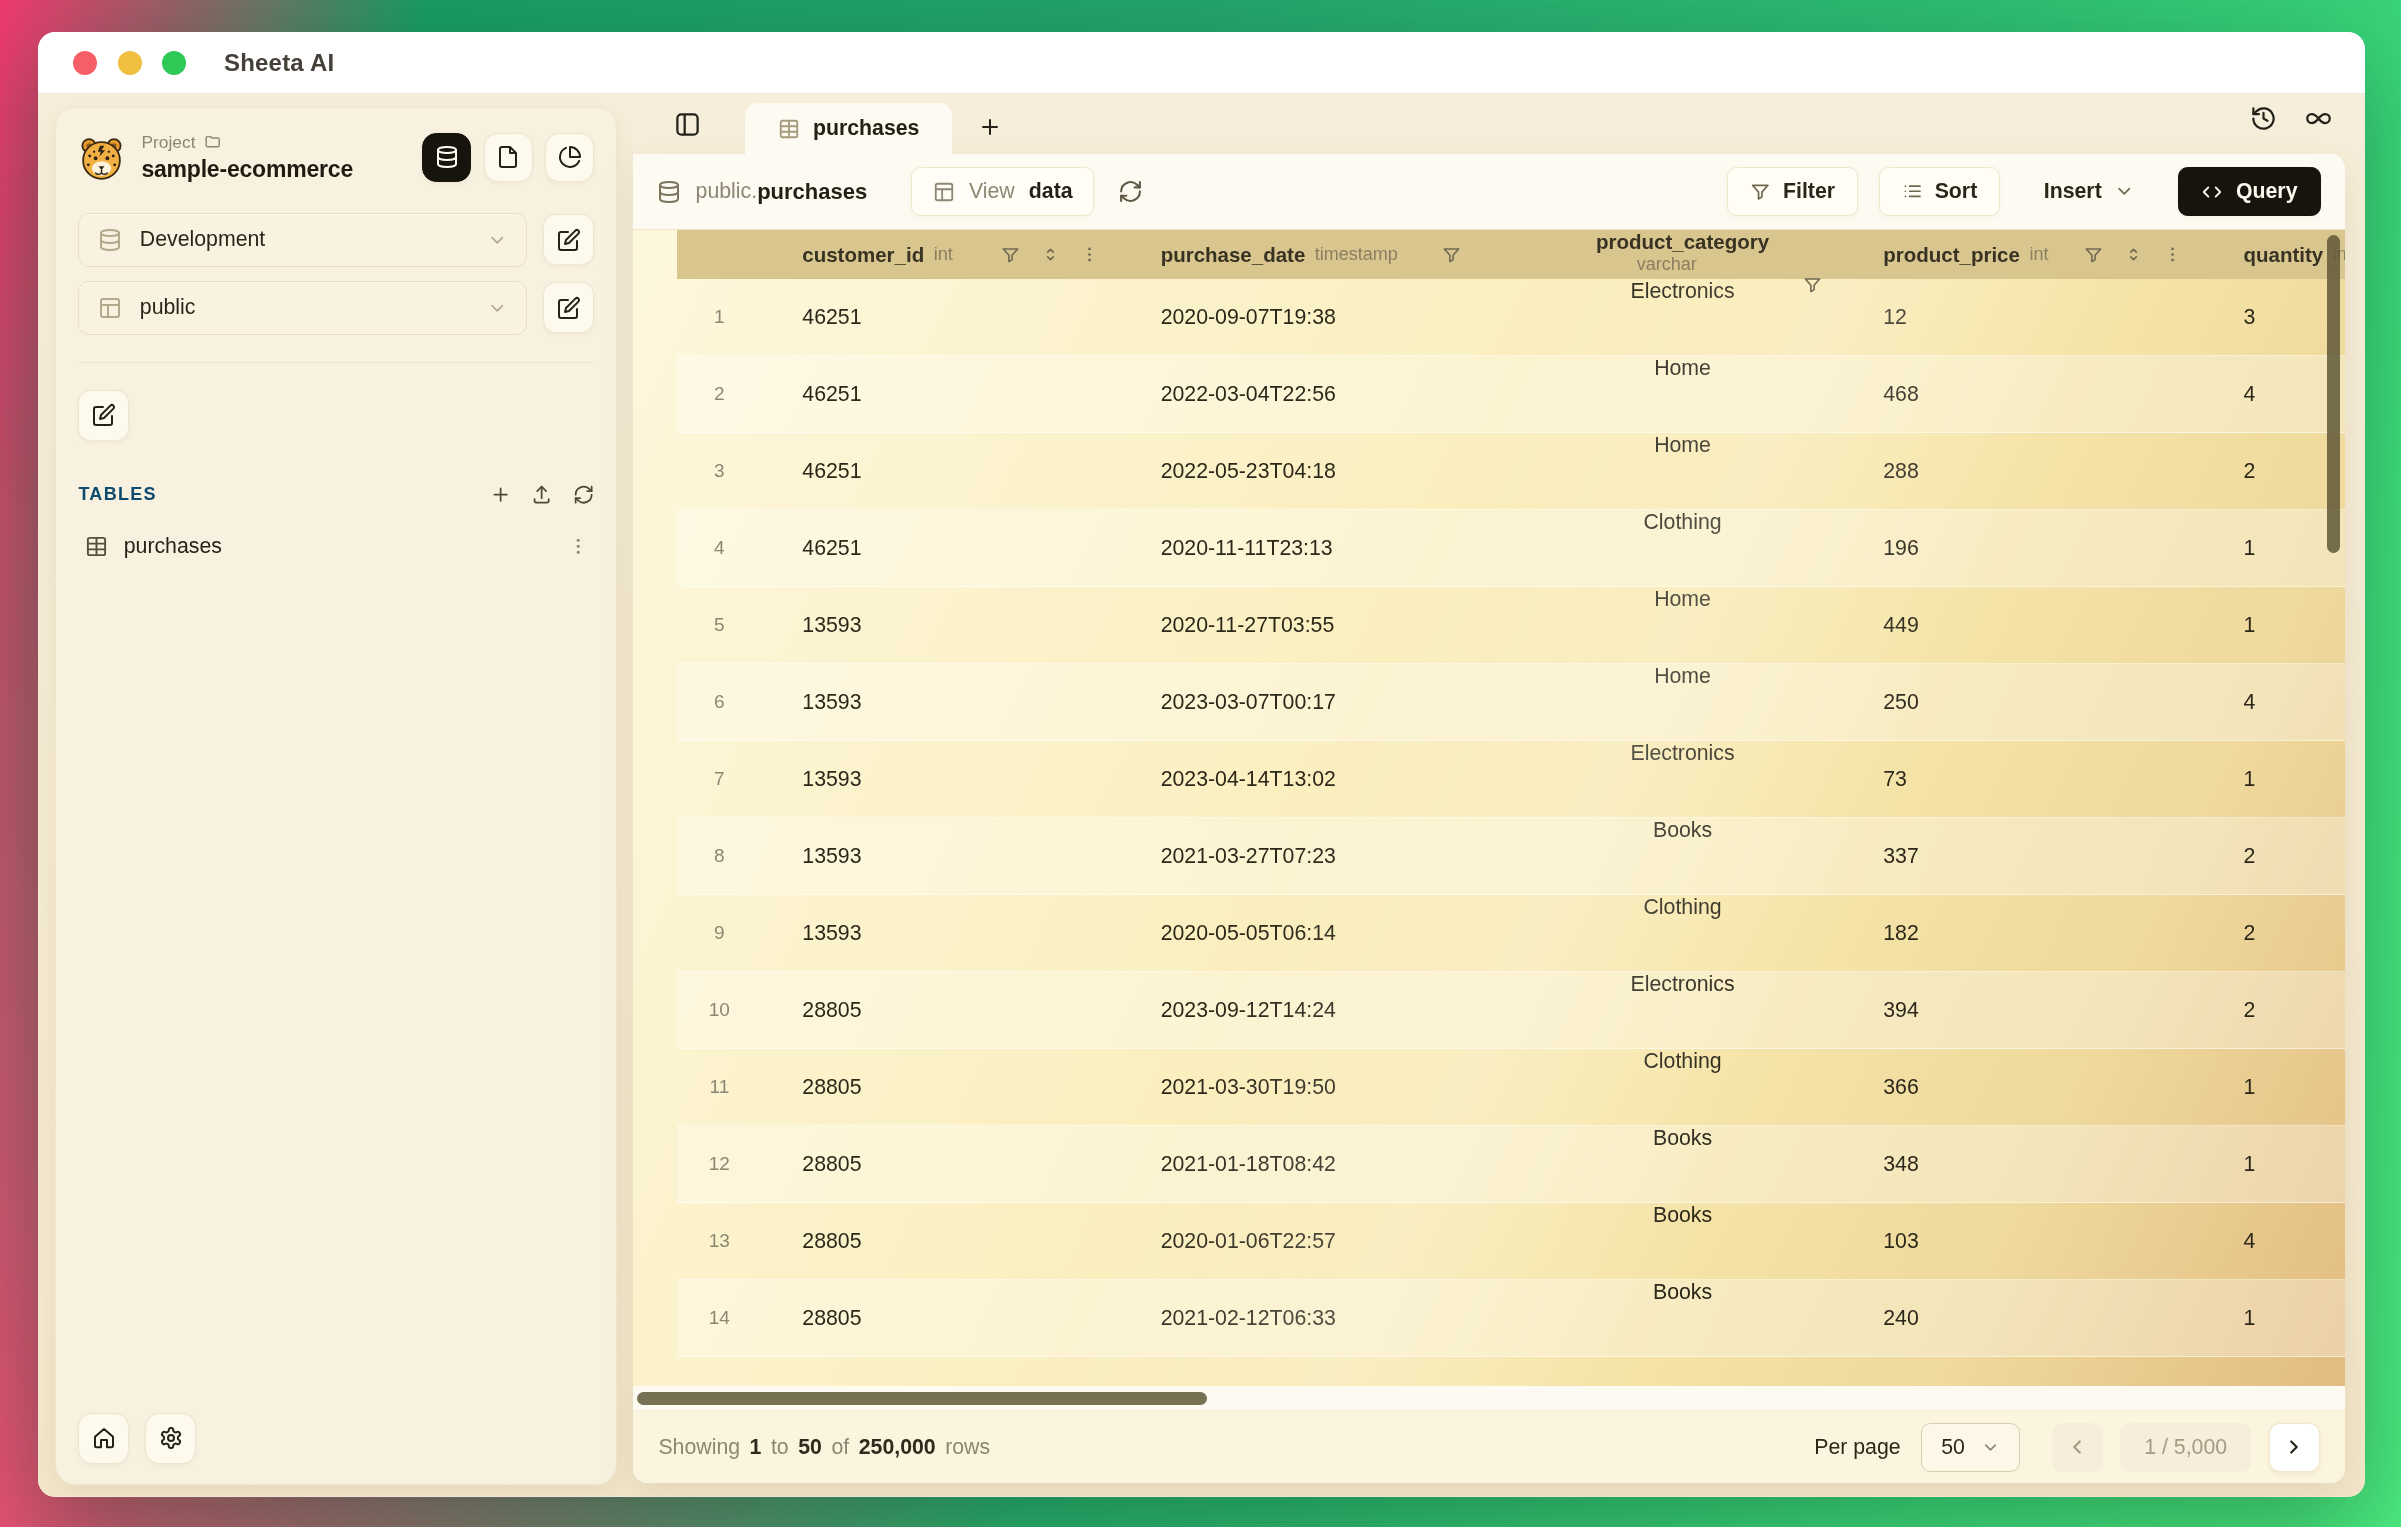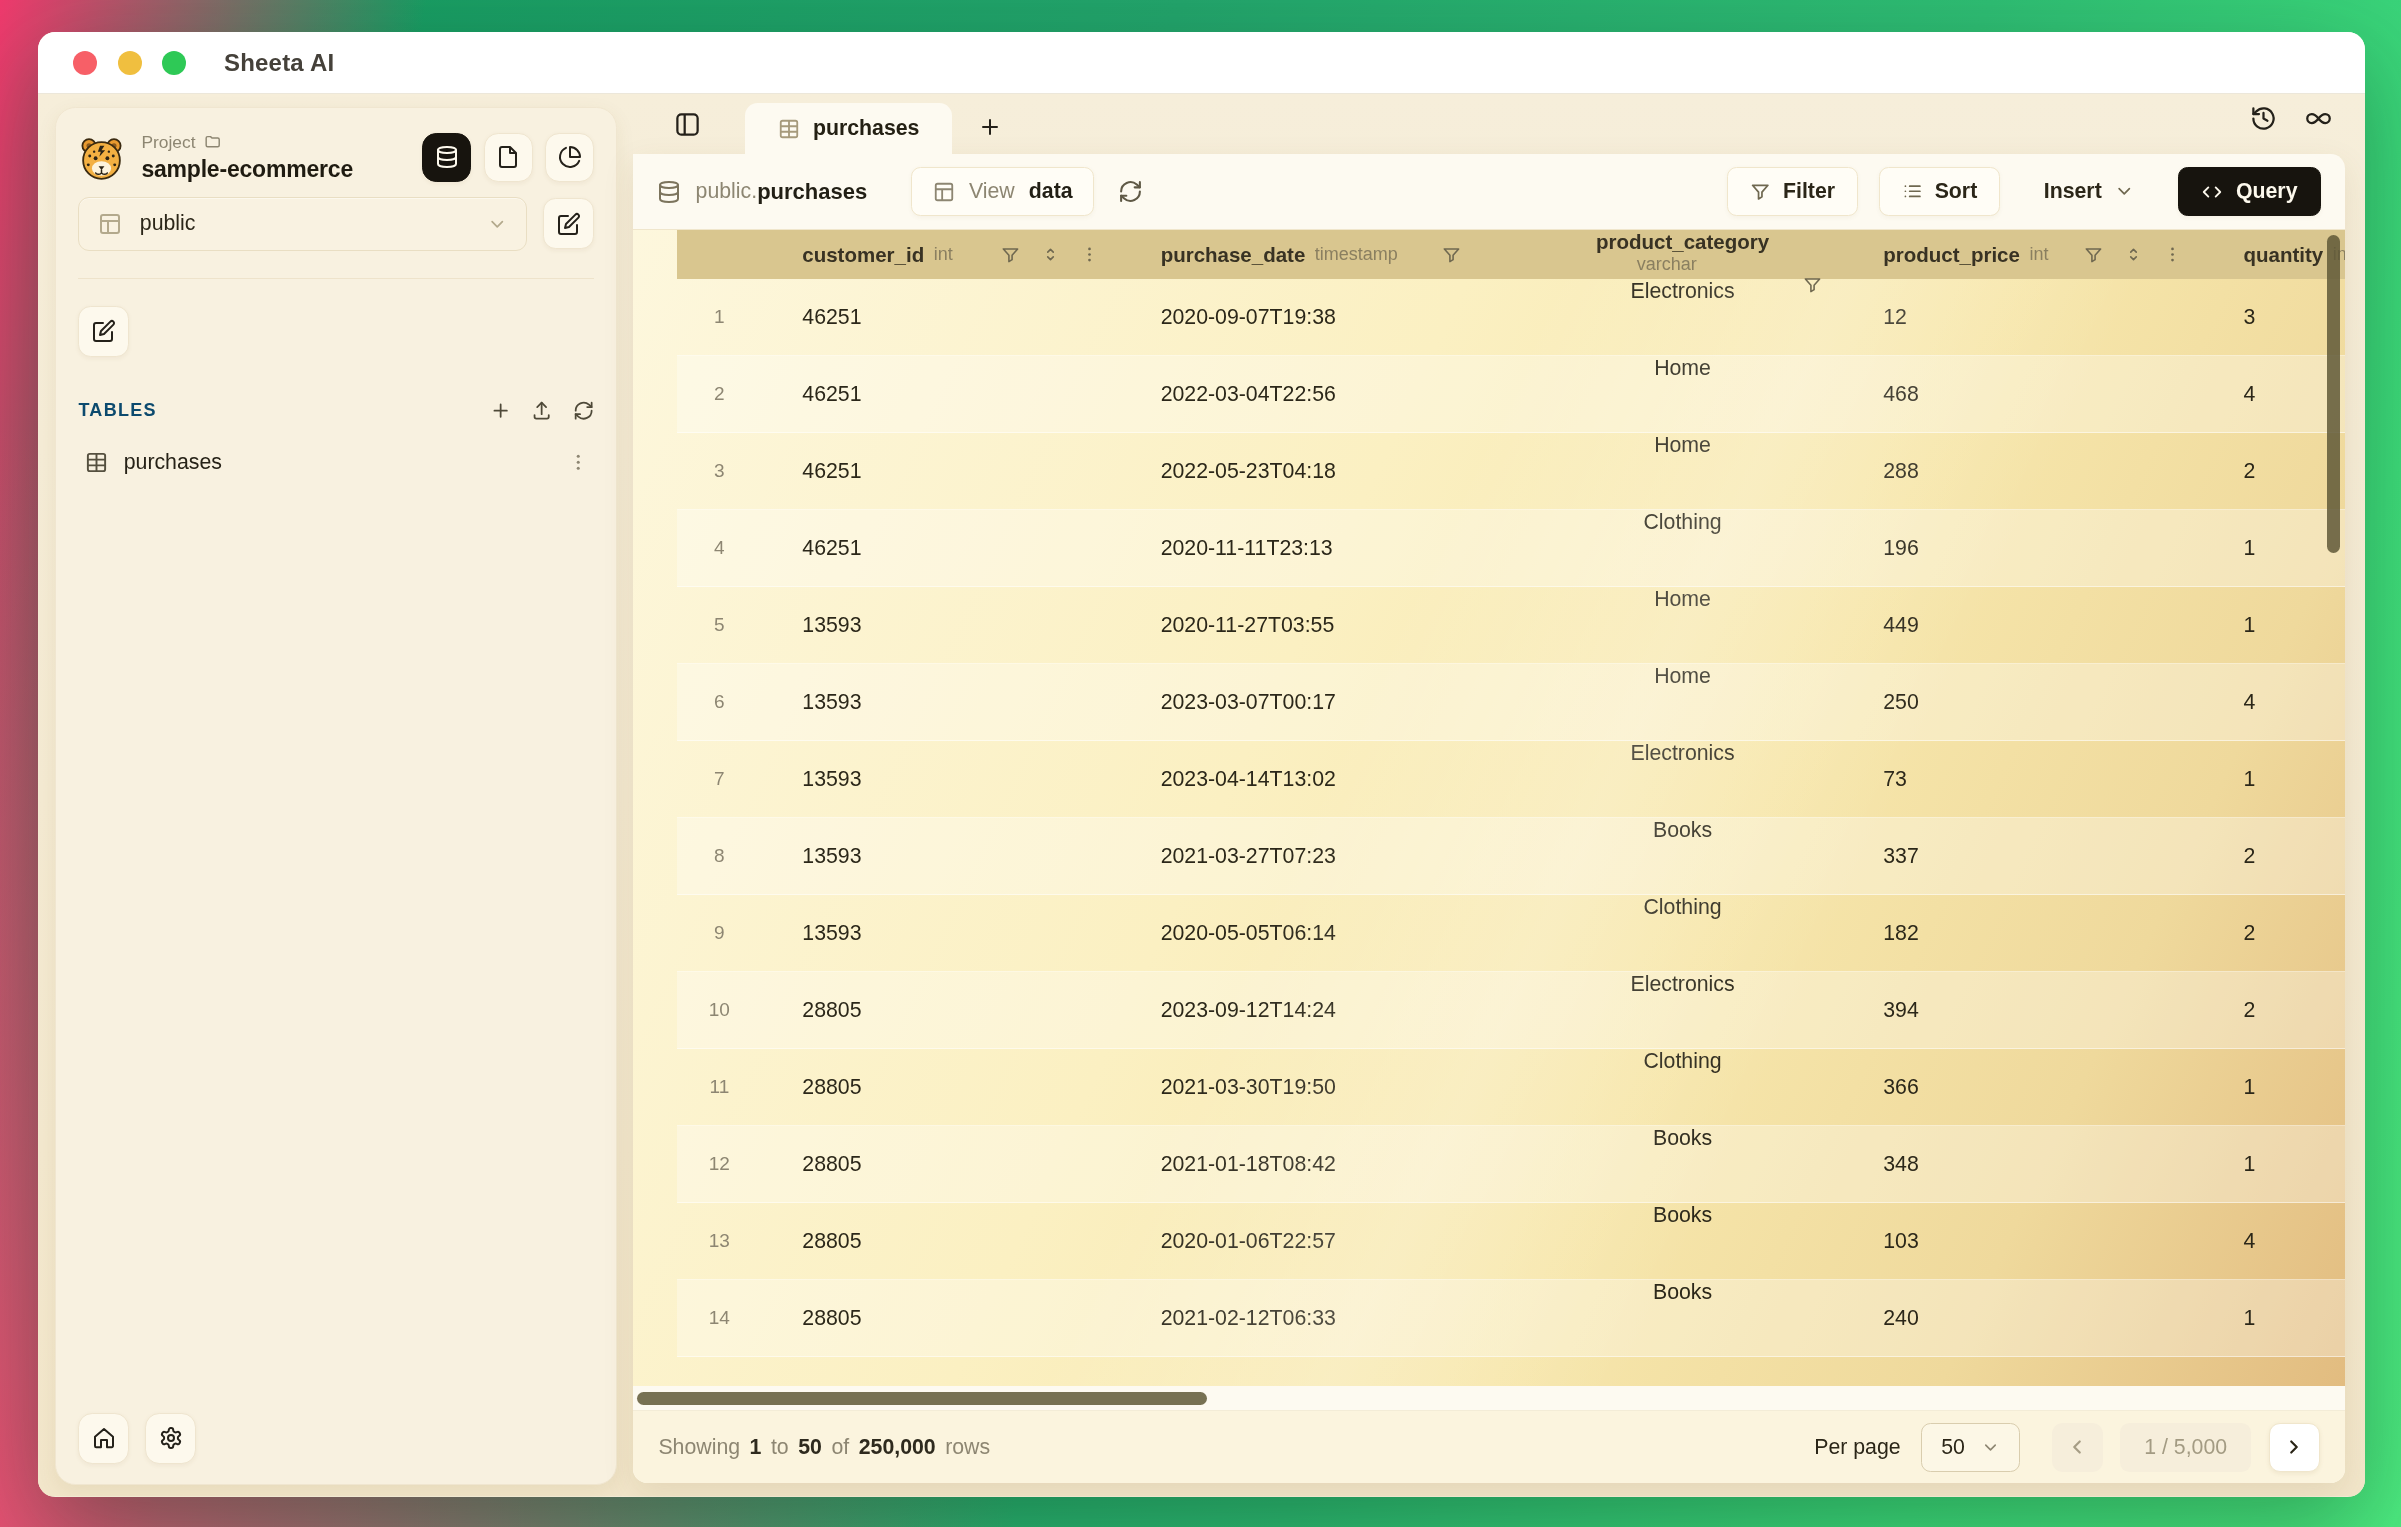--- a/index.html
+++ b/index.html
@@ -224,20 +224,45 @@
             <span class="ic">
                 <svg viewBox="0 0 24 24" fill="none" stroke="currentColor" stroke-width="2" stroke-linecap="round" stroke-linejoin="round">
                   <path d="M21.2 15.9A10 10 0 1 1 8 2.8"></path>
                   <path d="M22 12A10 10 0 0 0 12 2v10Z"></path>
                 </svg>
               </span>
           </div>
         </div>
       </div>
 
+      <div class="sb-row mt36">
+        <div class="select">
+          <span class="ic lead">
+              <svg viewBox="0 0 24 24" fill="none" stroke="currentColor" stroke-width="2" stroke-linecap="round">
+                <ellipse cx="12" cy="5" rx="9" ry="3"></ellipse>
+                <path d="M3 5v14a9 3 0 0 0 18 0V5"></path>
+                <path d="M3 12a9 3 0 0 0 18 0"></path>
+              </svg>
+            </span>
+          <span class="lbl">Development</span>
+          <span class="ic chev">
+              <svg viewBox="0 0 24 24" fill="none" stroke="currentColor" stroke-width="2" stroke-linecap="round" stroke-linejoin="round">
+                <path d="m6 9 6 6 6-6"></path>
+              </svg>
+            </span>
+        </div>
+        <div class="edit-btn">
+          <span class="ic">
+              <svg viewBox="0 0 24 24" fill="none" stroke="currentColor" stroke-width="2" stroke-linecap="round" stroke-linejoin="round">
+                <path d="M11 4H4a2 2 0 0 0-2 2v14a2 2 0 0 0 2 2h14a2 2 0 0 0 2-2v-7"></path>
+                <path d="M18.4 2.6a2.1 2.1 0 0 1 3 3L12 15l-4 1 1-4Z"></path>
+              </svg>
+            </span>
+        </div>
+      </div>
 
       <div class="sb-row mt18">
         <div class="select">
           <span class="ic lead">
               <svg viewBox="0 0 24 24" fill="none" stroke="currentColor" stroke-width="2" stroke-linejoin="round">
                 <rect x="3" y="3" width="18" height="18" rx="2"></rect>
                 <path d="M3 9h18M10 9v12"></path>
               </svg>
             </span>
           <span class="lbl">public</span>

